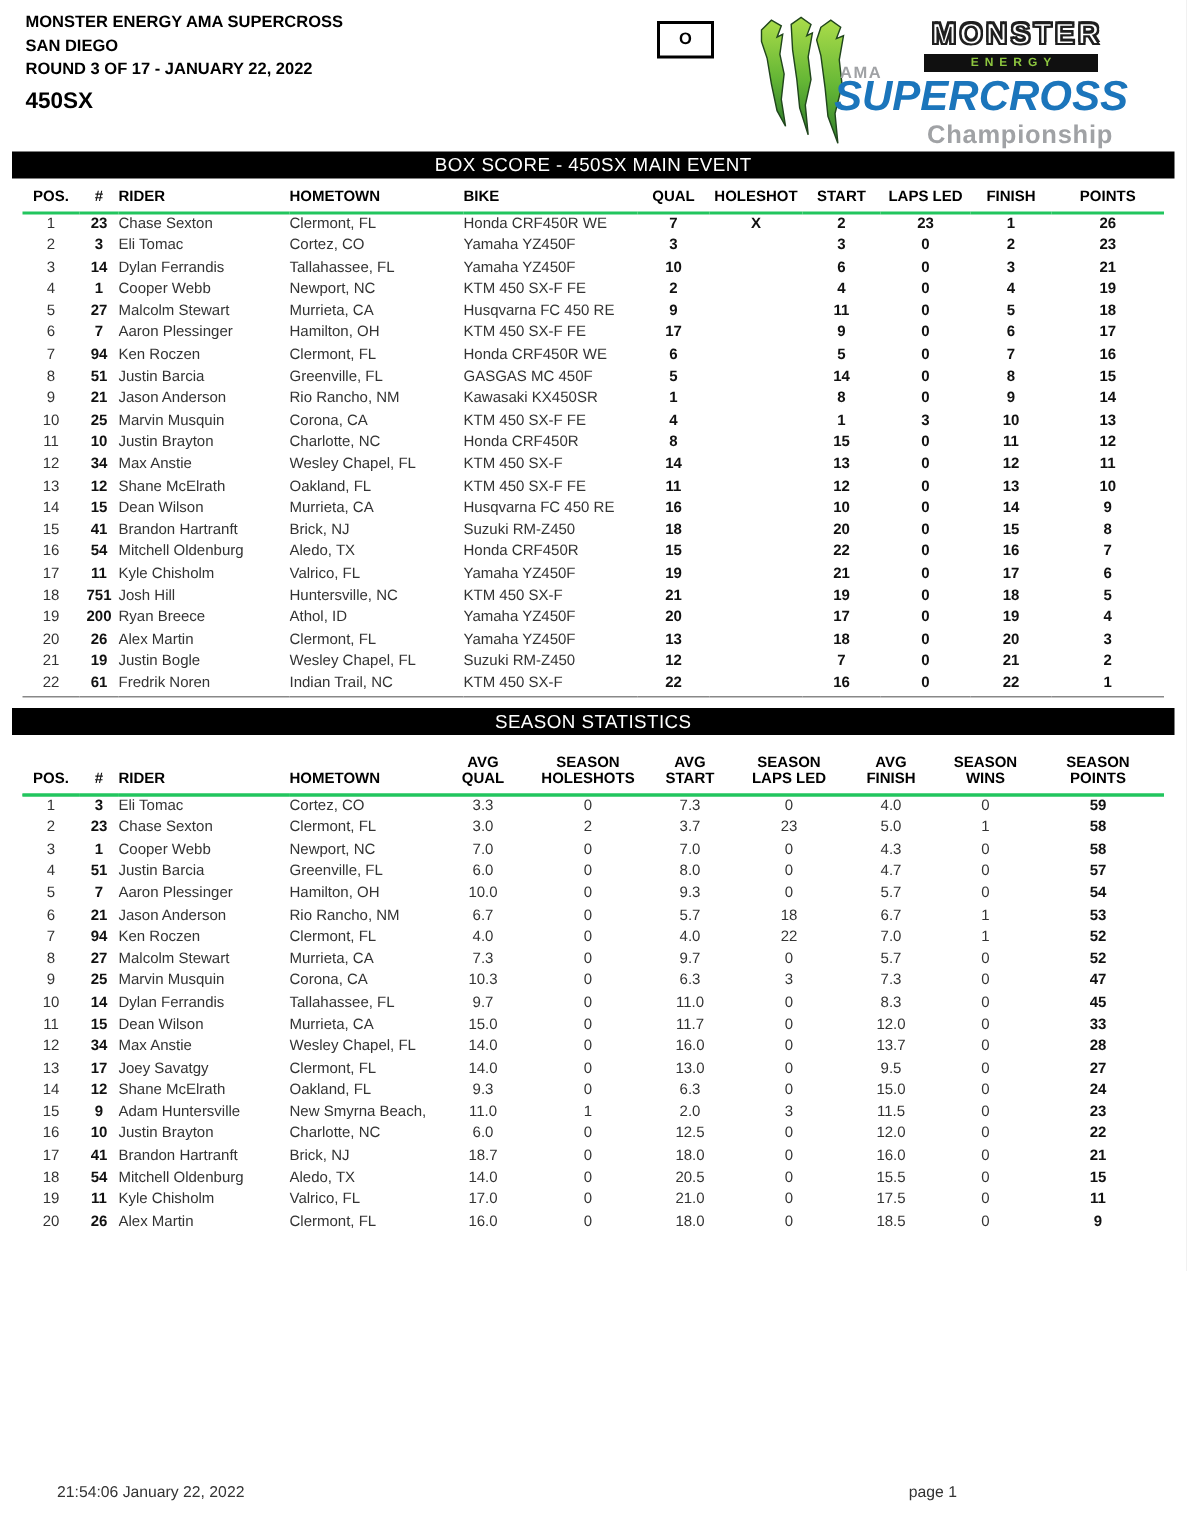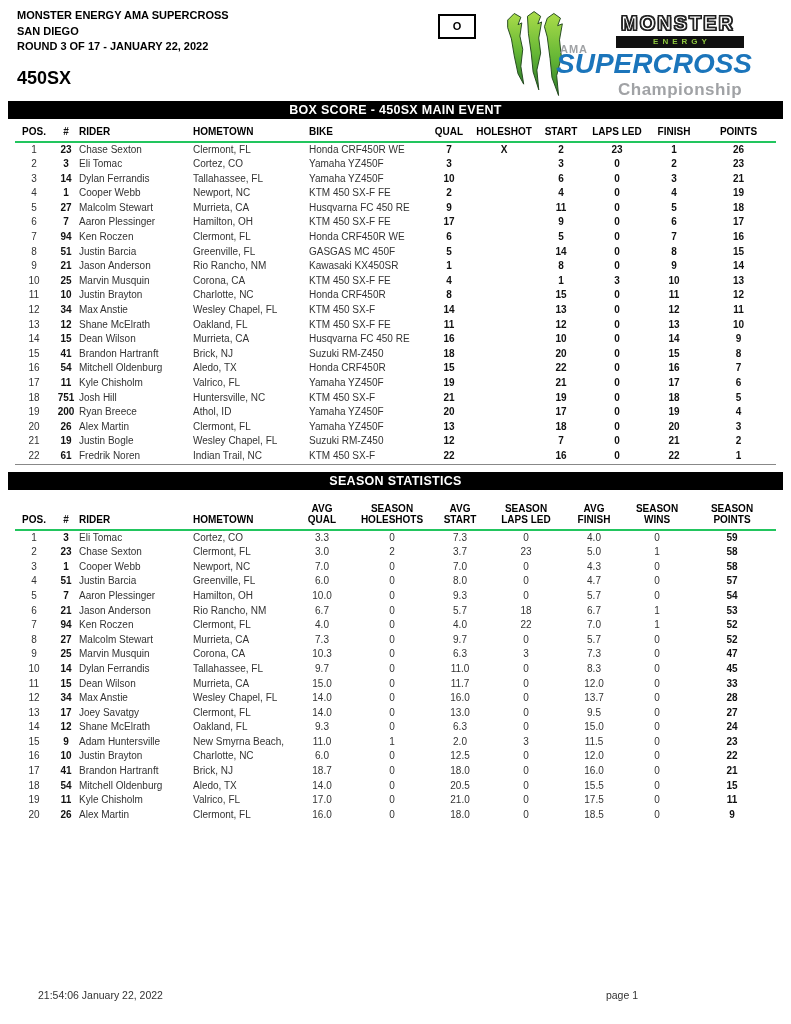--- a/index.html
+++ b/index.html
@@ -3,46 +3,46 @@
 <meta charset="utf-8">
 <style>
   html,body { margin:0; padding:0; background:#e8e8e8; }
   .page {
     position:relative; width:791px; height:1024px; margin:0 auto;
     background:#fff; font-family:"Liberation Sans", sans-serif; overflow:hidden;
   }
   
   .top { position:relative; height:101px; }
   .addr { position:absolute; left:17px; top:8px; font-weight:bold; font-size:11px; line-height:15.6px; color:#000; }
-  .addr .cls { font-size:18px; margin-top:16px; }
+  .addr .cls { font-size:15px; margin-top:5px; }
   .obox {
     position:absolute; left:438px; top:14px; width:34px; height:21px;
     border:2px solid #000; font-weight:bold; font-size:11px; line-height:21px; text-align:center; color:#000;
   }
   
   .logo { position:absolute; left:500px; top:6px; width:285px; height:95px; }
   .claw { position:absolute; left:2px; top:4px; width:66px; height:88px; }
   .mword {
     position:absolute; left:88px; top:6px; width:180px; text-align:center;
     font-size:20px; font-weight:bold; letter-spacing:2px; color:#fff;
     -webkit-text-stroke:1.2px #1f1f1f;
     text-shadow:-1px -1px 0 #1f1f1f,1px -1px 0 #1f1f1f,-1px 1px 0 #1f1f1f,1px 1px 0 #1f1f1f;
   }
   .ebar {
-    position:absolute; left:116px; top:30px; width:128px; height:12px; background:#101010;
+    position:absolute; left:116px; top:30px; width:116px; height:12px; background:#101010;
     color:#8dc63f; font-size:8px; font-weight:bold; letter-spacing:4px; text-indent:4px;
     text-align:center; line-height:12px;
   }
   .ama { position:absolute; left:60px; top:37px; color:#a0a2a5; font-weight:bold; font-size:11px; letter-spacing:1px;text-align:center; }
   .sx { position:absolute; left:56px; top:42px; color:#1b75bb; font-style:italic; font-weight:bold; font-size:28px; white-space:nowrap; }
   .champ { position:absolute; left:118px; top:74px; color:#a0a2a5; font-weight:bold; font-size:17px; letter-spacing:0.5px; }
   
   .bar {
     margin:0 8px; height:18px; background:#000; color:#fff;
-    font-weight:bold; font-size:12.5px; line-height:18px; text-align:center; letter-spacing:0.3px;
+    font-weight:normal; font-size:12.5px; line-height:18px; text-align:center; letter-spacing:0.3px;
   }
   .bar2 { margin-top:7px; }
   
   table.t {
     margin:4px 15px 0 15px; border-collapse:collapse; table-layout:fixed;
     width:761px; font-size:10px; color:#333;
   }
   .t th {
     font-weight:bold; color:#000; border-bottom:2px solid #22c55e;
     padding:3px 0 3px 0; vertical-align:bottom; white-space:pre-line; line-height:11.5px;

